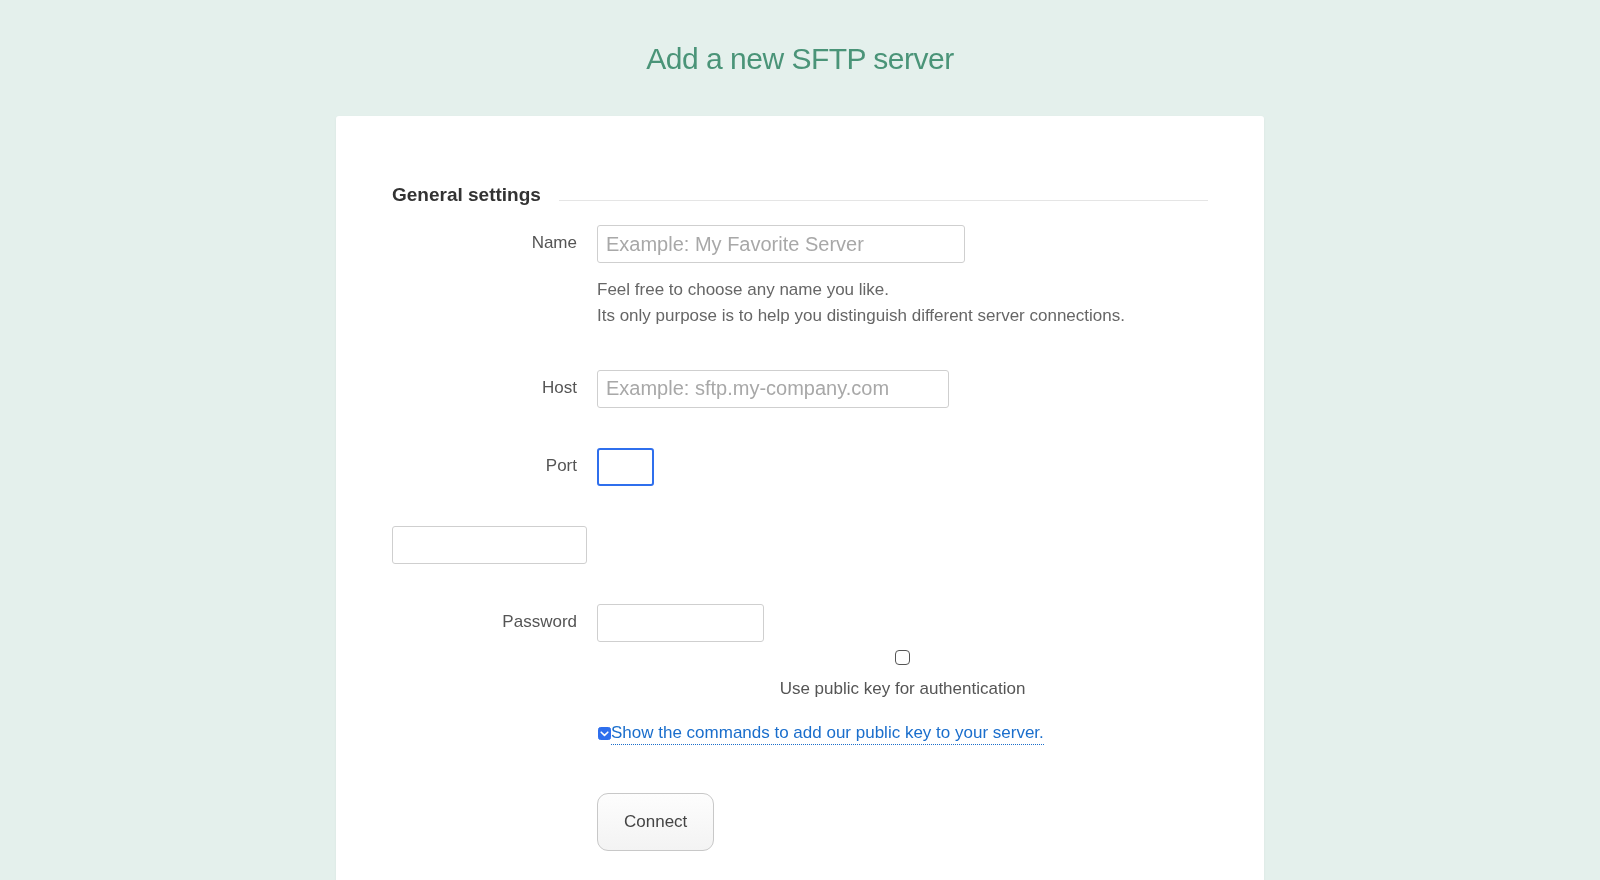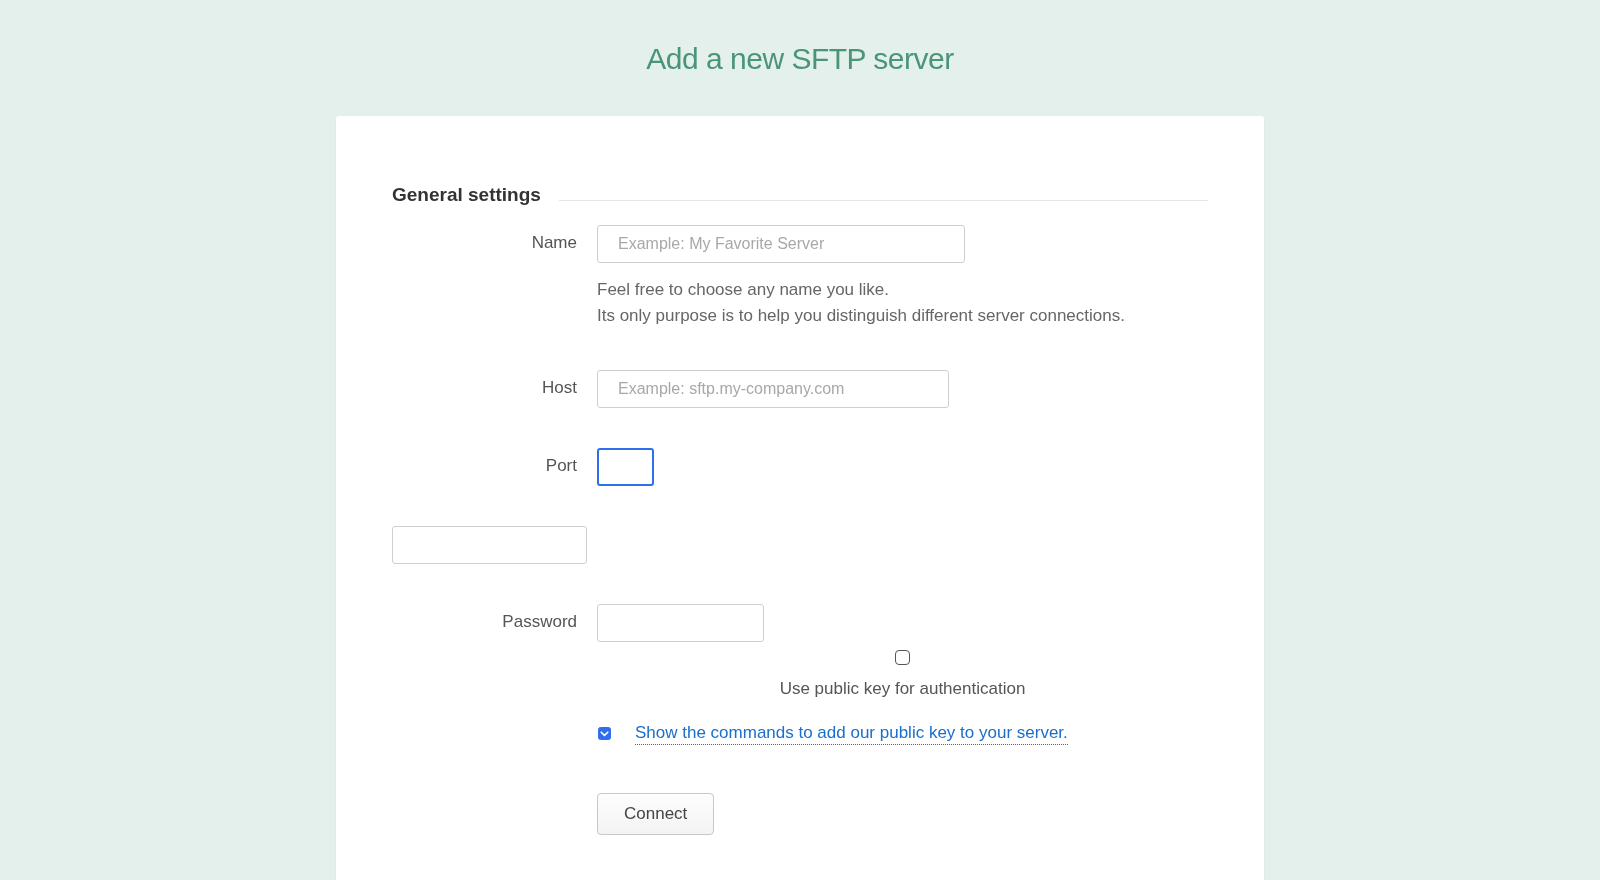--- a/index.html
+++ b/index.html
@@ -77,22 +77,22 @@
     
     .input-col {
       flex: 1;
     }
     
     input[type="text"],
     input[type="password"] {
       border: 1px solid #cfcfcf;
       border-radius: 3px;
       height: 38px;
-      padding: 0 20px;
-      font-size: 16px;
+      padding: 0 8px;
+      font-size: 20px;
       font-family: inherit;
       color: #333;
     }
     
     input[type="text"]::placeholder,
     input[type="password"]::placeholder {
       color: #a8a8a8;
     }
     
     input.focused {
@@ -132,21 +132,21 @@
     }
     
     .checkbox-label {
       color: #555;
       font-size: 17px;
     }
     
     .expander-row {
       display: flex;
       align-items: center;
-      gap: 24px;
+      gap: 0;
       margin-top: 24px;
     }
     
     .expander-icon {
       width: 14px;
       height: 14px;
       display: inline-flex;
       align-items: center;
       justify-content: center;
       flex-shrink: 0;
@@ -162,22 +162,22 @@
     }
     
     .submit-row {
       margin-top: 48px;
       padding-left: 205px;
     }
     
     .btn-connect {
       background: linear-gradient(#fdfdfd, #f3f3f3);
       border: 1px solid #c8c8c8;
-      border-radius: 4px;
-      padding: 10px 26px;
+      border-radius: 11px;
+      padding: 18px 26px;
       font-size: 17px;
       color: #444;
       cursor: pointer;
       font-family: inherit;
     }
     
     .caret-blink {
       position: relative;
     }
     

